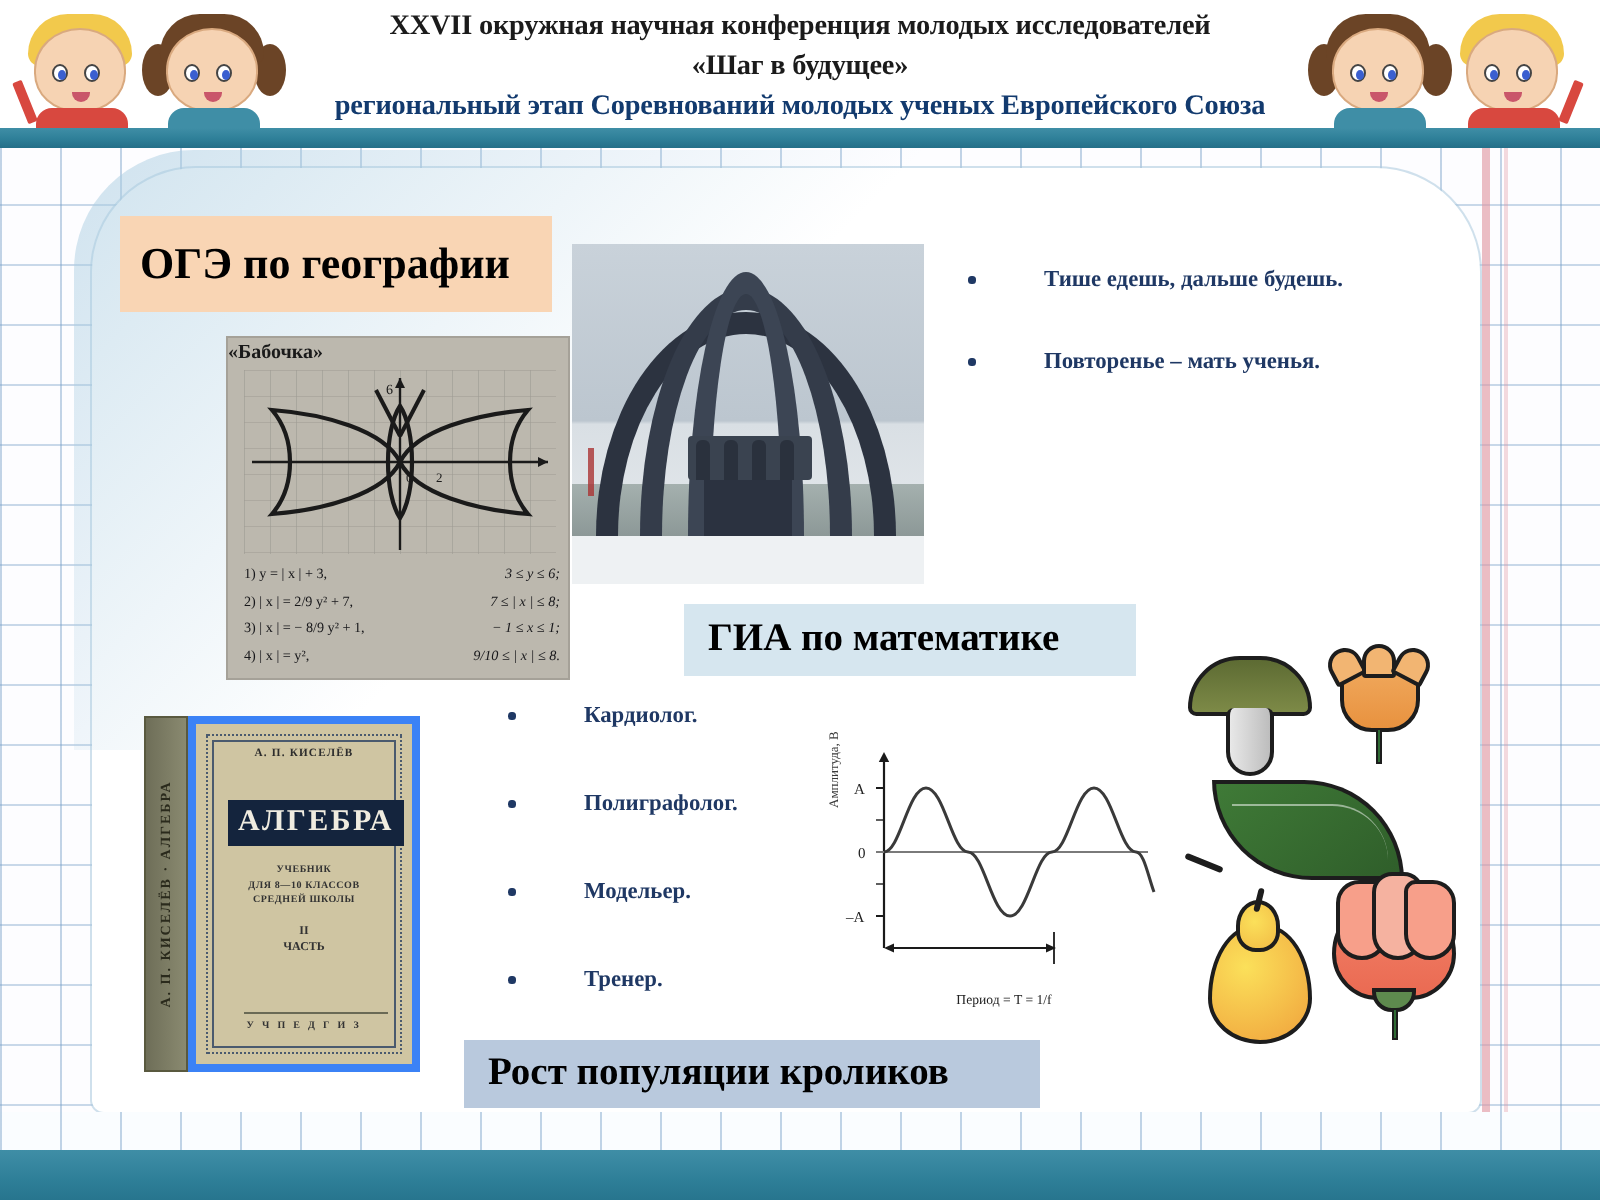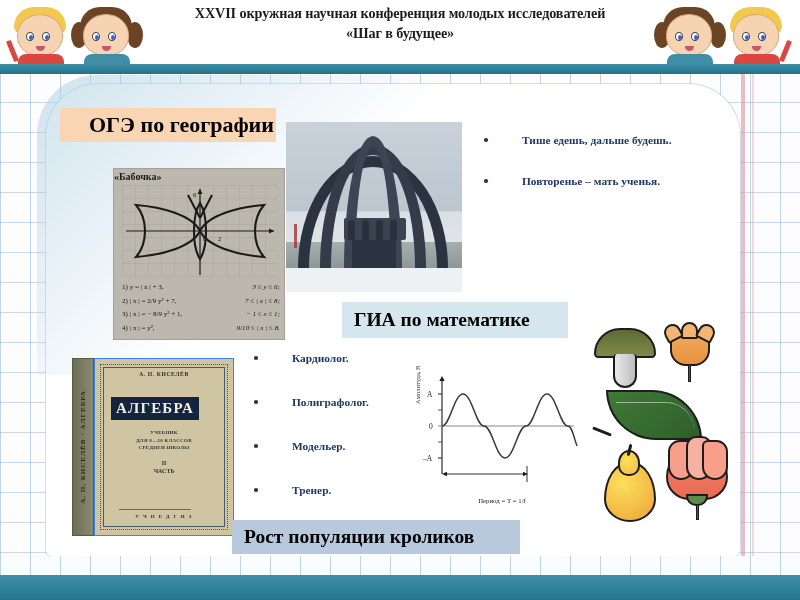--- a/index.html
+++ b/index.html
@@ -164,22 +164,22 @@
   .title-box {
     position: absolute;
     display: flex; align-items: center;
     font-family: "Liberation Serif", serif;
     font-weight: bold;
     color: #000000;
     z-index: 5;
   }
   #box-oge {
     left: 60px; top: 108px;
-    width: 216px; height: 34px;
-    padding-left: 29px;
+    width: 216px; height: 48px;
+    padding-left: 10px;
     background: #f9d5b4;
     font-size: 22px;
   }
   #box-gia {
     left: 342px; top: 302px;
     width: 226px; height: 36px;
     padding-left: 12px;
     background: #d6e6ef;
     font-size: 19.5px;
   }
@@ -300,23 +300,23 @@
     overflow: hidden;
   }
   .book-spine span {
     position: absolute; left: 50%; top: 50%;
     transform: translate(-50%,-50%) rotate(-90deg);
     white-space: nowrap;
     font-size: 7px; color: #2a2a1c; letter-spacing: 1px;
     font-family: "Liberation Serif", serif; font-weight: bold;
   }
   .book-cover {
-    position: absolute; left: 22px; top: 0; width: 140px; height: 178px;
+    position: absolute; left: 22px; top: 0; width: 116px; height: 178px;
     background: #cfc5a2;
-    border: 1px solid #3b82f6;
+    border: 4px solid #3b82f6;
   }
   .book-frame {
     position: absolute; left: 8px; top: 8px; right: 8px; bottom: 8px;
     border: 1px solid #4a5a6e;
     outline: 1px dotted #4a5a6e;
     outline-offset: 2px;
   }
   .book-author {
     position: absolute; left: 0; top: 12px; width: 100%;
     text-align: center; font-size: 5.6px; letter-spacing: .6px;
@@ -462,20 +462,21 @@
   <div class="paper-margin-right"></div>
   <div class="paper-margin-right2"></div>
   <div class="bottom-grid-strip"></div>
 
   <div class="panel"></div>
 
   <div class="header">
     <div class="header-title">
       <div>XXVII окружная научная конференция молодых исследователей</div>
       <div>«Шаг в будущее»</div>
+      <div class="line3">региональный этап Соревнований молодых ученых Европейского Союза</div>
     </div>
 
     <div class="kid kid-a">
       <div class="hair hair-blond"></div>
       <div class="head"></div>
       <div class="eye eye-l">
           <i></i>
         </div>
       <div class="eye eye-r">
           <i></i>

